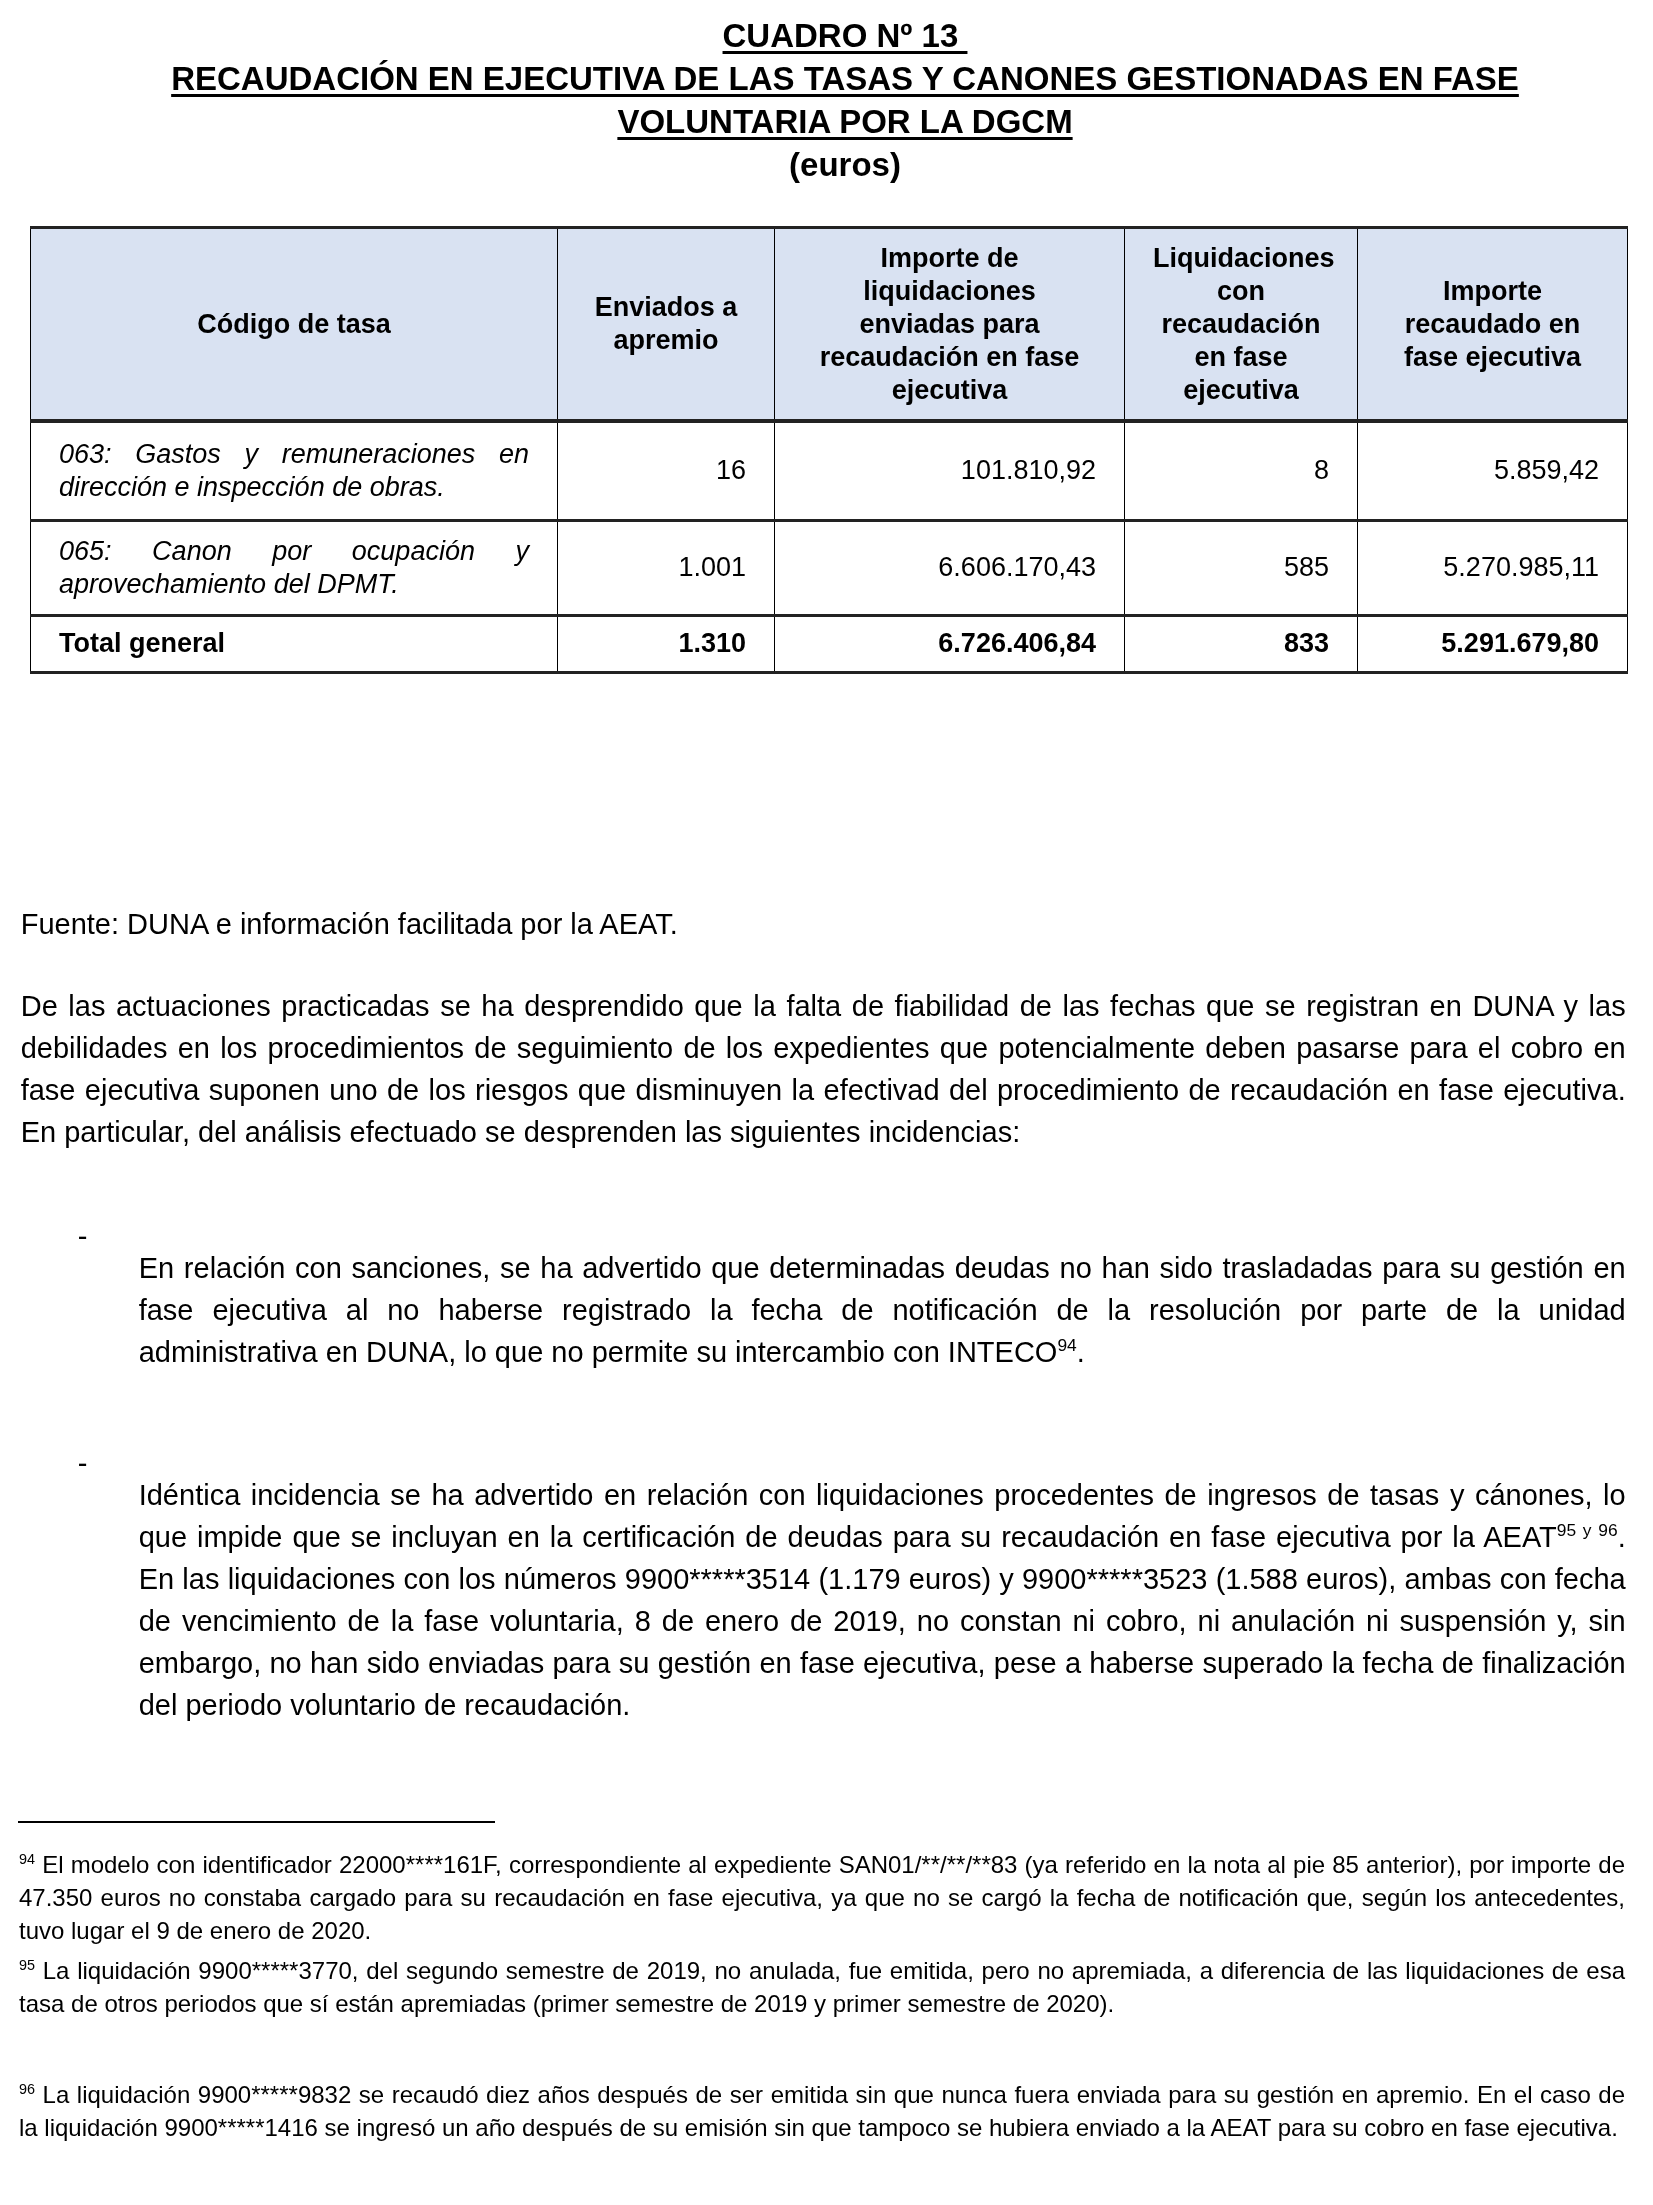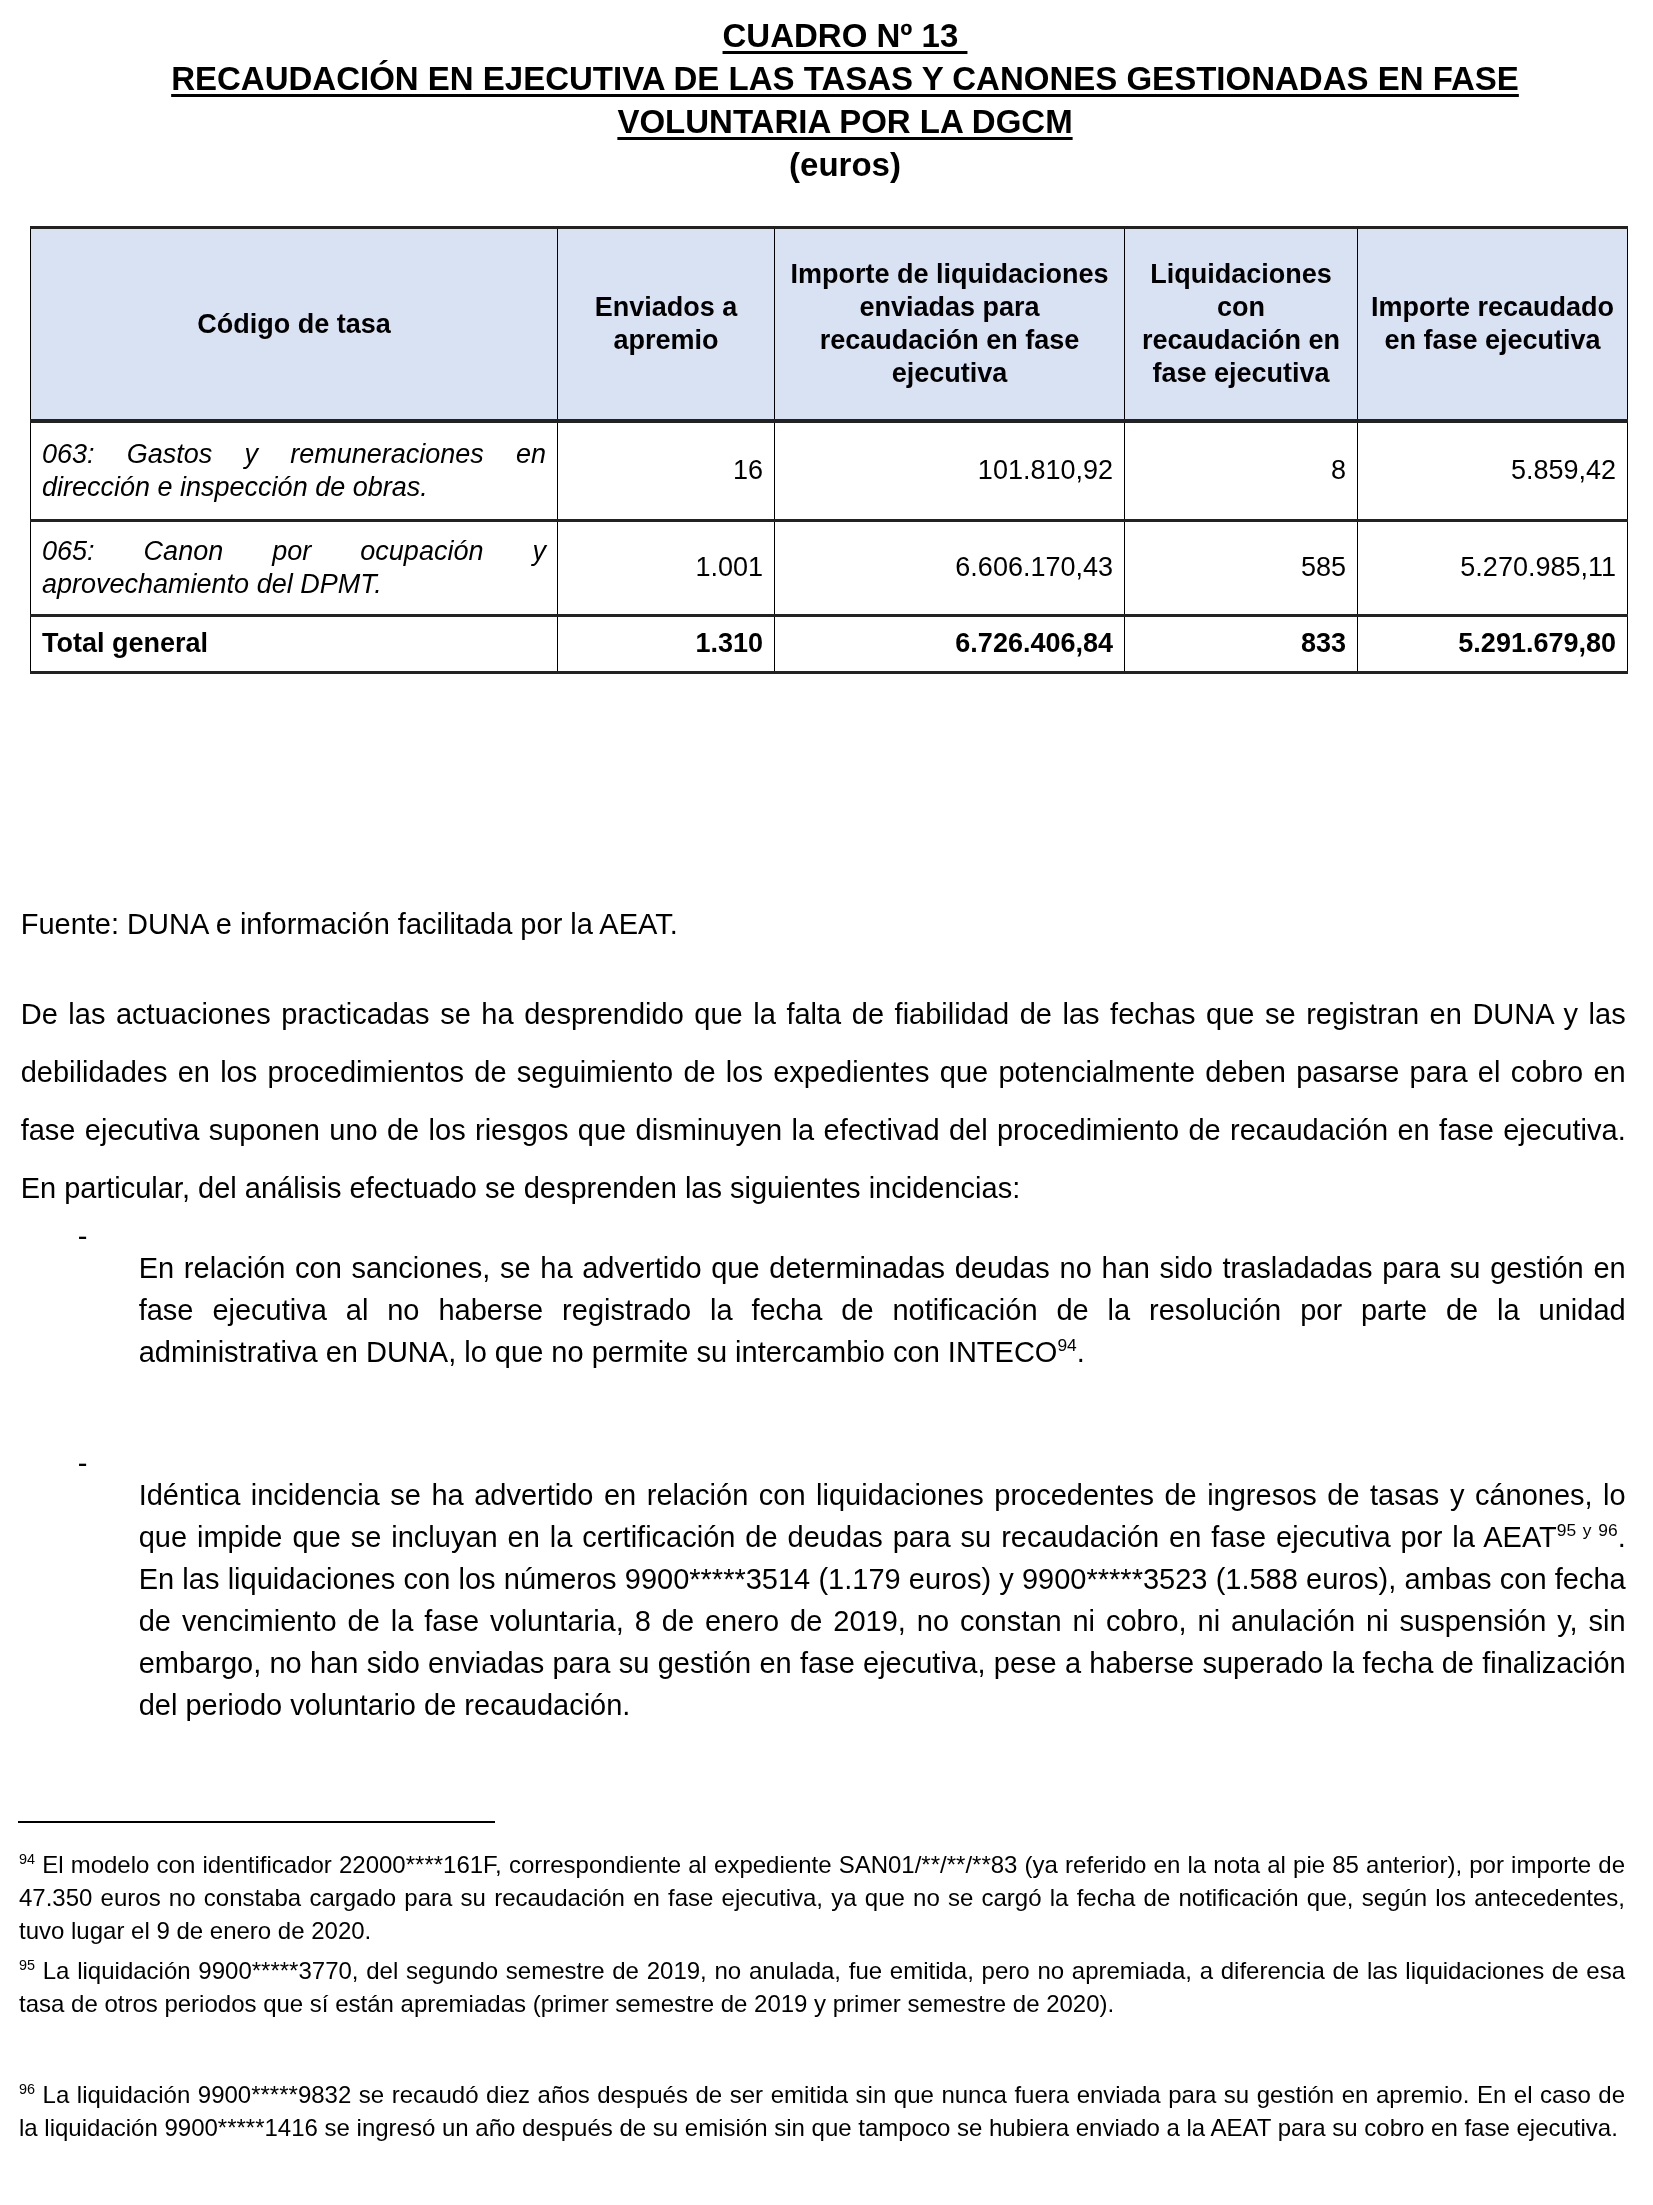--- a/index.html
+++ b/index.html
@@ -11,34 +11,34 @@
   .title-line {
     font-weight:bold; font-size:33px; line-height:43px; display:block;margin-left:36px;
   }
   .title-line span.u { text-decoration:underline; text-decoration-thickness:3.2px; text-underline-offset:4px; white-space:pre; }
   table.cuadro {
     position:absolute; left:30px; top:226px; width:1597px;
     border-collapse:collapse; table-layout:fixed;
     font-size:27px;
   }
   table.cuadro th, table.cuadro td {
-    border:1.6px solid #000; padding:0 11px; line-height:33px;
+    border:1.6px solid #000; padding:0 28px; line-height:33px;
   }
   table.cuadro th {
     background:#D9E2F2; font-weight:bold; text-align:center; height:190px;
     border-bottom:4px solid #222; border-top:3.2px solid #222;
   }
   table.cuadro td { vertical-align:middle; }
   table.cuadro td.num { text-align:right; }
   table.cuadro td.desc { text-align:justify; text-align-last:left;font-style:italic; }
   table.cuadro tr.body-row td { border-bottom:3.2px solid #222; }
   table.cuadro tr.total-row td { font-weight:bold; border-bottom:3.2px solid #222; }
   .source { position:absolute; left:20.7px; top:904px; font-size:29px; line-height:41px; }
   .para {
-    position:absolute; left:20.7px; width:1605px; font-size:29px; line-height:58px;
+    position:absolute; left:20.7px; width:1605px; font-size:29px; line-height:42px;
     text-align:justify; margin:0;
   }
   .bullet { position:absolute; left:20.7px; width:1605px; font-size:29px; line-height:42px; }
   .bullet .dash { position:absolute; left:57px; top:0; }
   .bullet .btext { margin-left:118px; text-align:justify; display:block;margin-top:32px; }
   sup { font-size:0.6em; line-height:0; vertical-align:super; }
   .fn-rule { position:absolute; left:17.5px; top:1821px; width:477px; height:2.4px; background:#000; }
   .footnote {
     position:absolute; left:19px; width:1606px; font-size:24px; line-height:33px;
     text-align:justify; margin:0;

